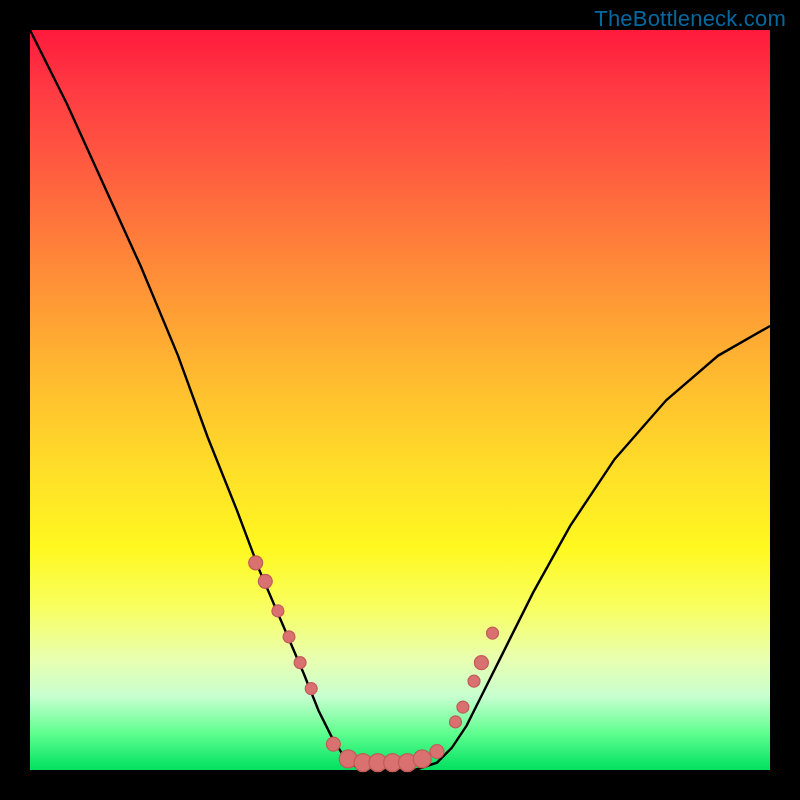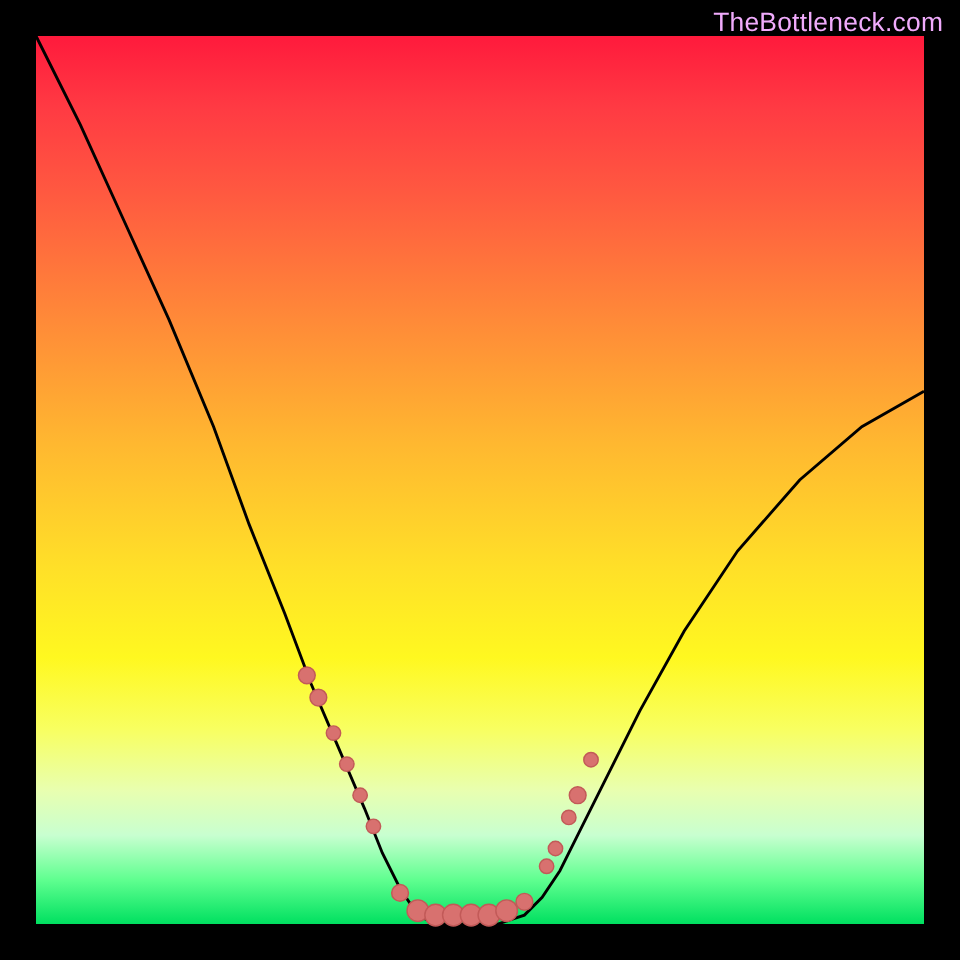--- a/index.html
+++ b/index.html
@@ -37,21 +37,21 @@
       #e8ffb0 85%,
       #c8ffd0 90%,
       #60ff90 95%,
       #00e060 100%
     );
   }
   .watermark {
     position: absolute;
     top: 6px;
     right: 14px;
-    color: #f0abfc;
+    color: #0369a1;
     font-size: 22px;
     font-weight: 500;
     letter-spacing: 0.2px;
     user-select: none;
   }
   svg.curve {
     position: absolute;
     left: 0;
     top: 0;
     width: 740px;

